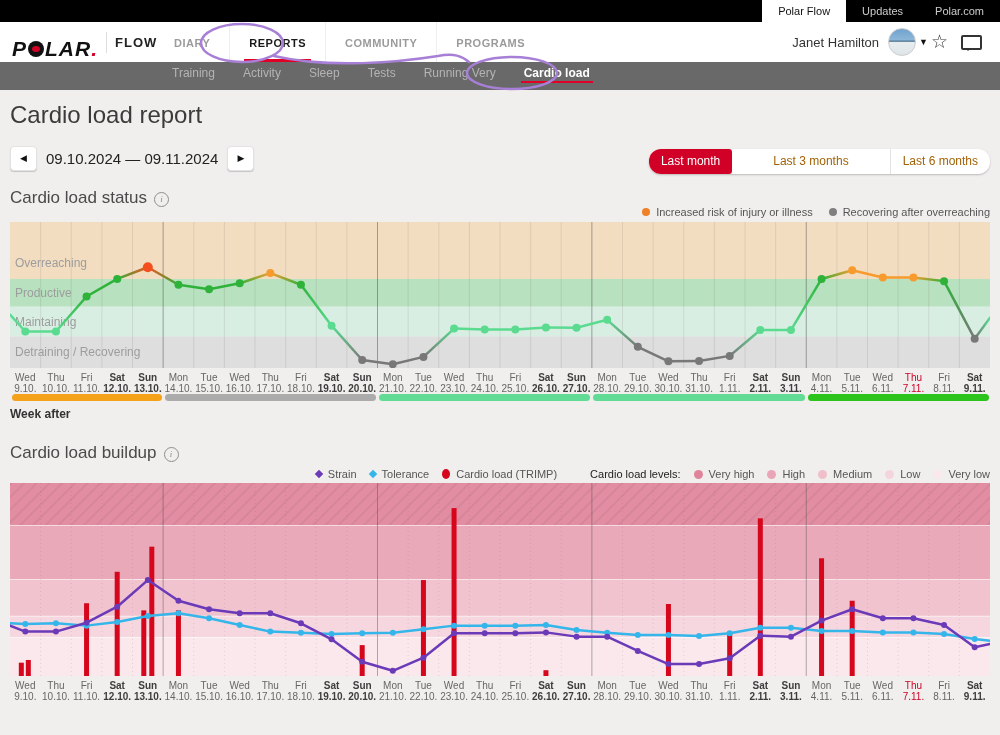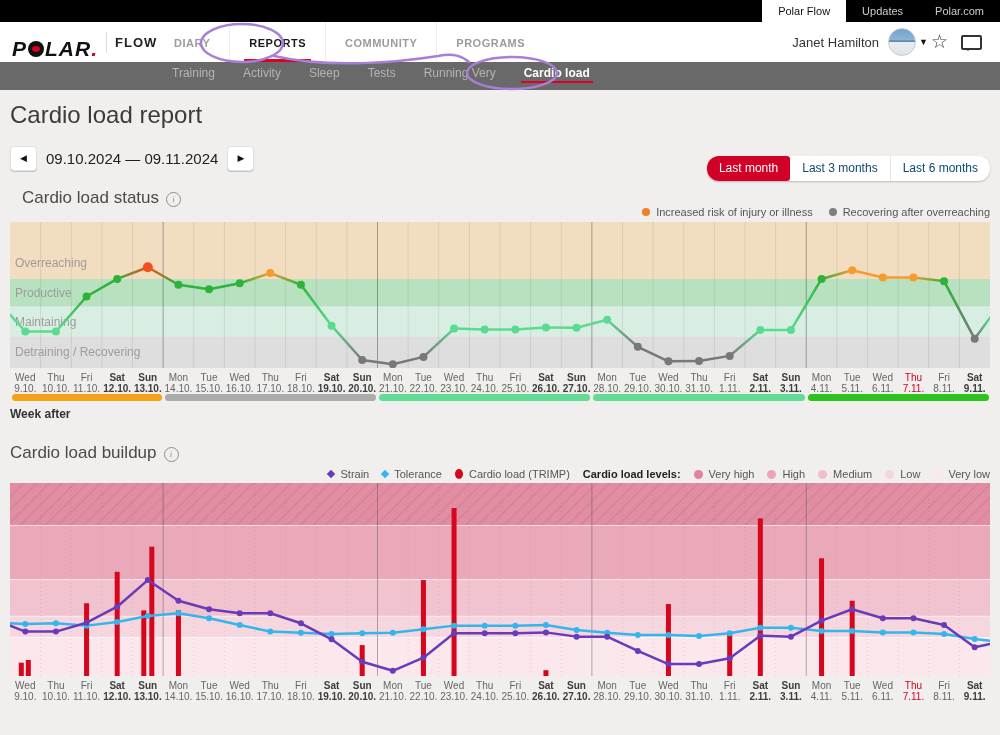--- a/index.html
+++ b/index.html
@@ -37,37 +37,37 @@
   .subnav-item.active::after{content:"";position:absolute;left:11px;right:11px;bottom:1px;height:2px;background:#e00027;}
 
   
   .annotation{position:absolute;left:0;top:0;width:1000px;height:110px;z-index:9;pointer-events:none;}
 
   
   .page-title{position:absolute;left:10px;top:101px;font-size:24px;color:#3b3b3b;}
   .datenav{position:absolute;left:10px;top:146px;display:flex;align-items:center;gap:9px;}
   .arrow-btn{width:25px;height:23px;background:#fff;border:1px solid #e2e2e2;border-radius:4px;box-shadow:0 1px 1px rgba(0,0,0,.18);font-size:9px;color:#111;text-align:center;line-height:23px;cursor:pointer;}
   .daterange{font-size:15px;color:#222;}
-  .range-group{position:absolute;right:10px;top:156px;display:flex;background:#fff;border-radius:12px;box-shadow:0 1px 2px rgba(0,0,0,.22);overflow:hidden;}
-  .range-btn{height:25px;line-height:25px;padding:0 12px;font-size:12px;color:#0c4a6e;cursor:pointer;}
+  .range-group{position:absolute;right:10px;top:149px;display:flex;background:#fff;border-radius:12px;box-shadow:0 1px 2px rgba(0,0,0,.22);overflow:hidden;gap:29px;}
+  .range-btn{height:25px;line-height:25px;padding:0 12px;font-size:12px;color:#a16207;cursor:pointer;}
   .range-btn.active{background:#d10027;color:#fff;border-radius:3px;}
   .range-btn.divided{border-left:1px solid #e3e3e3;}
 
   .sec-h{position:absolute;left:10px;font-size:17px;color:#4a4a4a;}
-  .sec-h1{top:188px;margin-left:12px;} .sec-h2{top:443px;}
+  .sec-h1{top:188px;} .sec-h2{top:443px;}
   .info-icon{display:inline-block;width:13px;height:13px;border:1px solid #8f8f8f;border-radius:50%;margin-left:7px;vertical-align:1px;}
   .info-icon::before{content:"i";display:block;text-align:center;line-height:13px;font-size:9px;color:#8f8f8f;font-family:"Liberation Serif",serif;font-style:italic;}
 
   .legend-row{position:absolute;right:10px;display:flex;align-items:center;gap:16px;font-size:11px;color:#555;white-space:nowrap;}
   .legend1{top:206px;} .legend2{top:468px;gap:13px;}
   .lg-item{display:flex;align-items:center;}
   .ldot{display:inline-block;width:8px;height:8px;border-radius:50%;margin-right:6px;}
   .ldiamond{display:inline-block;width:6px;height:6px;transform:rotate(45deg);margin-right:6px;}
   .loval{display:inline-block;width:8px;height:10px;border-radius:50%;margin-right:6px;}
-  .lvl-label{font-weight:bold;color:#222;margin-left:0;}
+  .lvl-label{font-weight:normal;color:#222;margin-left:20px;}
 
   .chart{position:absolute;left:10px;width:980px;}
   .chart1{top:222px;height:146px;}
   .chart2{top:483px;height:193px;}
   .chart svg{display:block;}
 
   .labels-row{position:absolute;left:0;top:0;width:1000px;height:24px;}
   .labels1{top:372px;} .labels2{top:680px;}
   .dcell{position:absolute;top:0;width:31px;text-align:center;font-size:10px;line-height:11px;color:#666;white-space:nowrap;}
   .dcell span{display:block;}

